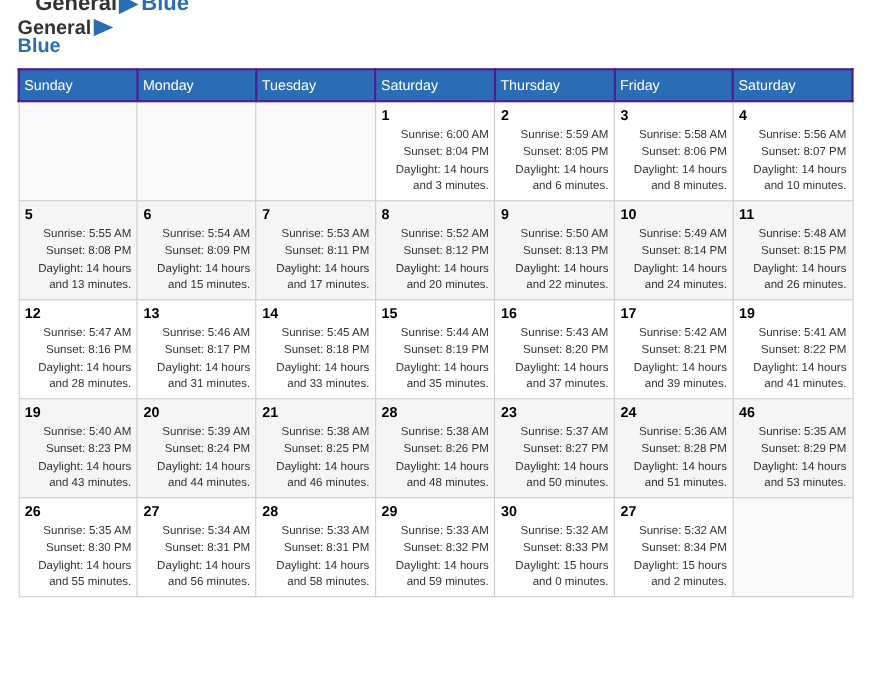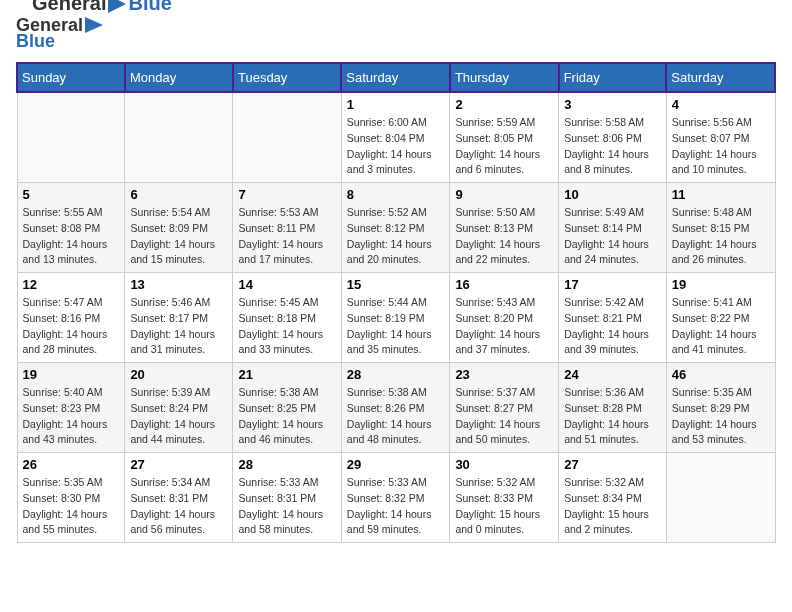--- a/index.html
+++ b/index.html
@@ -61,20 +61,21 @@
     .day-number {
       font-weight: bold;
       font-size: 13px;
       margin-bottom: 3px;
       display: block;
     }
     .day-info {
       color: #333;
       line-height: 1.5;
       font-size: 10.5px;
+      text-align: right;
     }
     .empty-cell {
       background: #f9f9f9 !important;
     }
   </style>
 </head>
 <body>
 
 <div class="header">
   <div class="logo">

